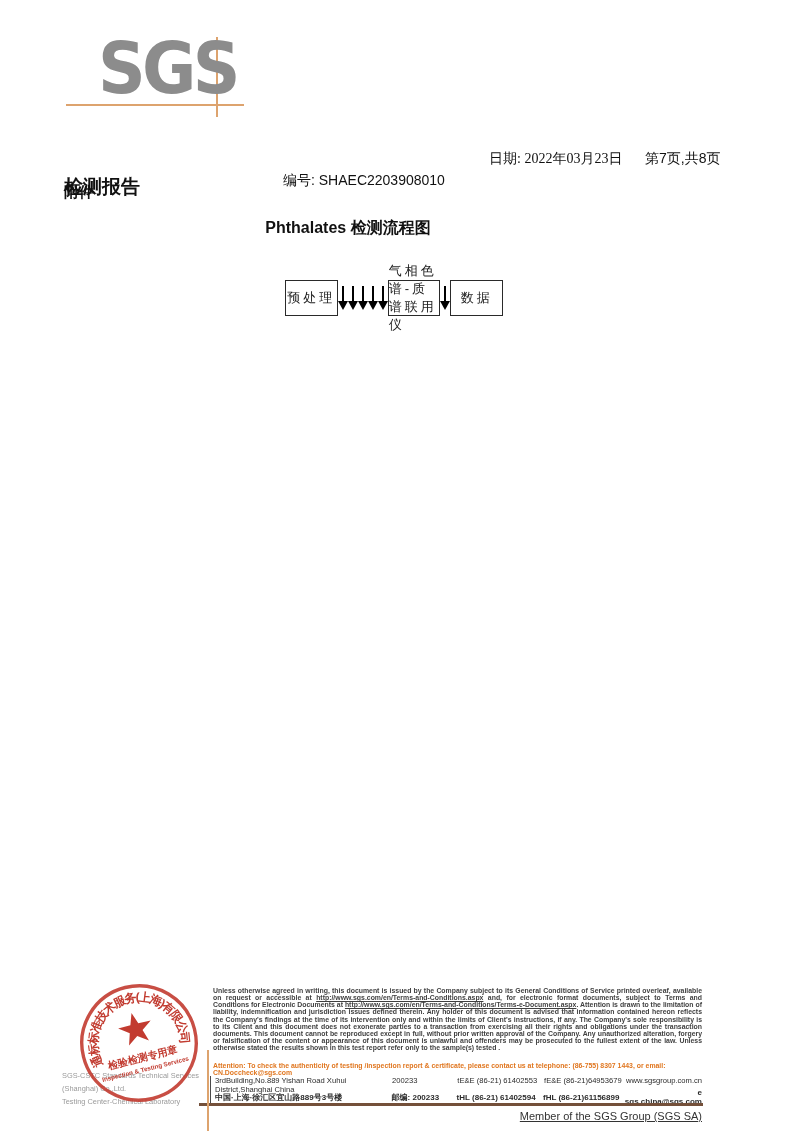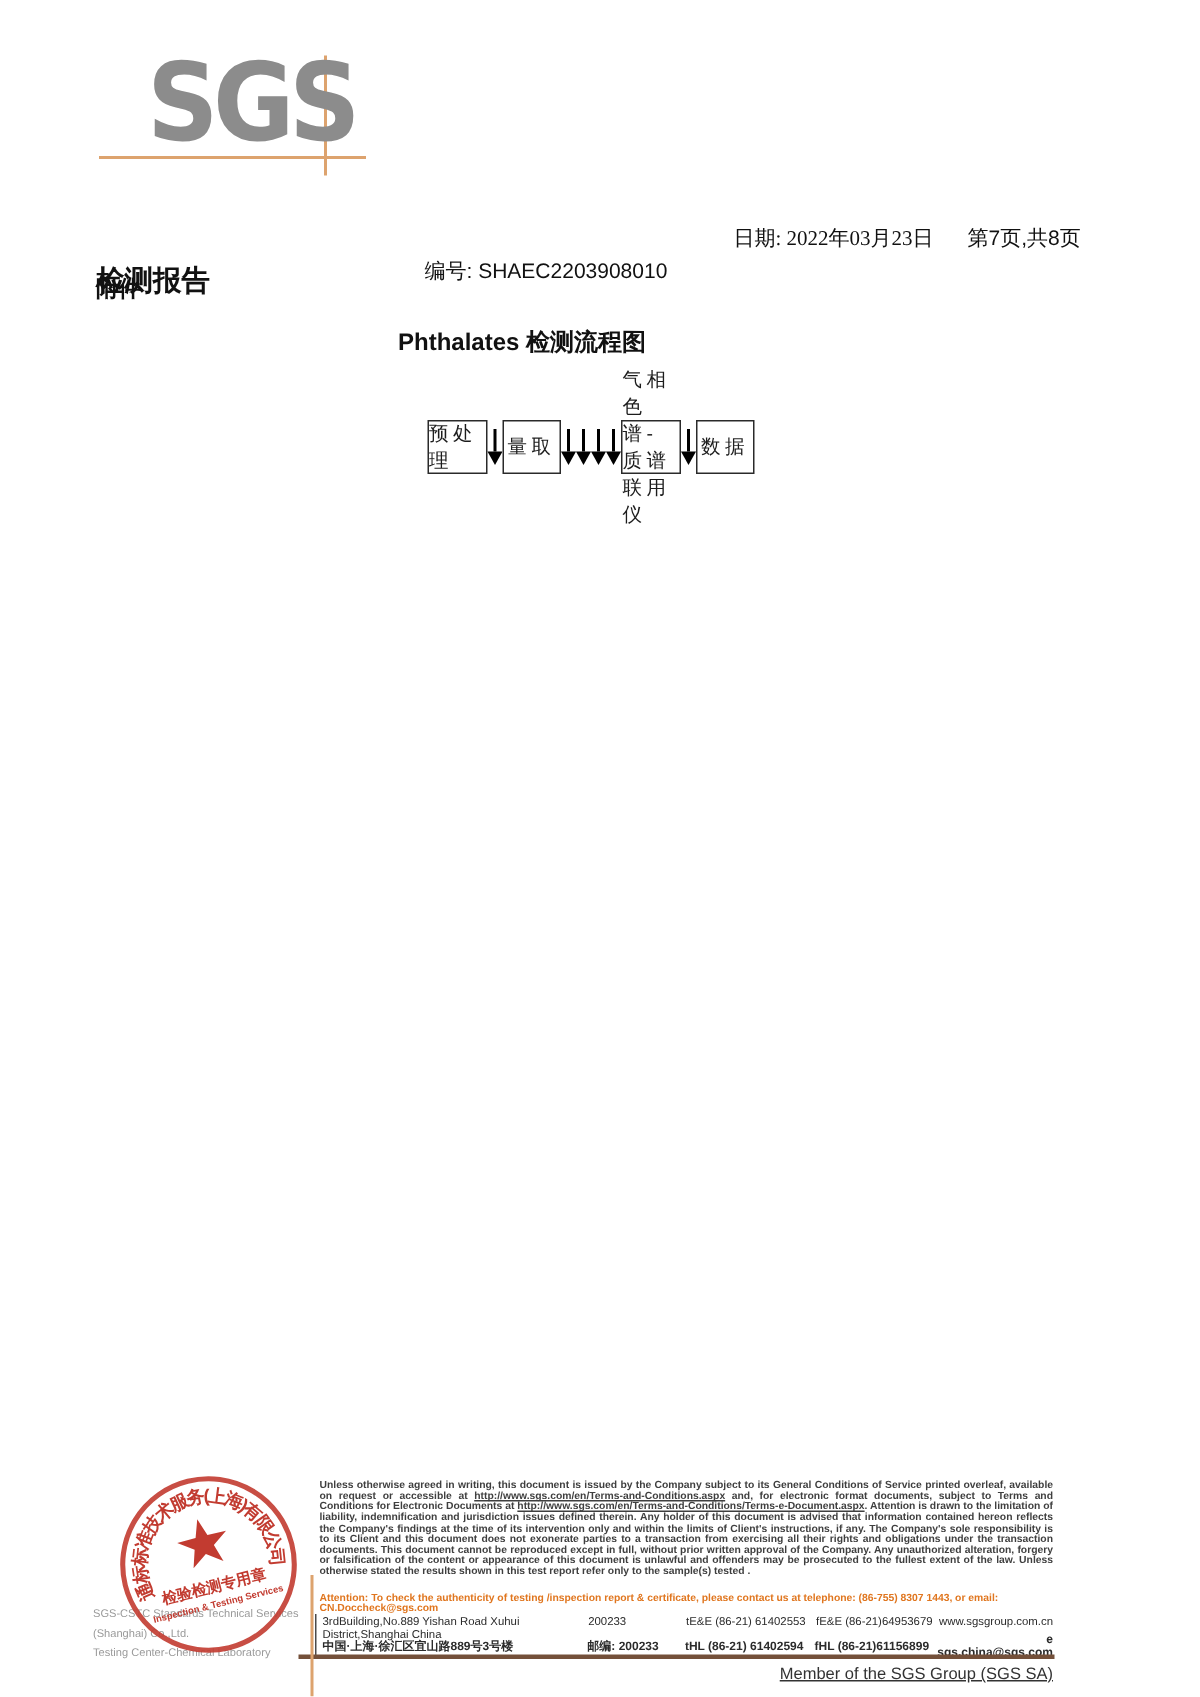--- a/index.html
+++ b/index.html
@@ -78,21 +78,20 @@
 <div class="hdr-page">第7页,共8页</div>
 <div class="attachment">附件</div>
 
 <div class="flow-title">Phthalates 检测流程图</div>
 <div class="flow">
   <div class="flow-box">预处理</div>
   <div class="flow-arrow">
       <div class="stem"></div>
       <div class="head"></div>
     </div>
-  <div class="flow-box">量取</div>
   <div class="flow-arrow">
       <div class="stem"></div>
       <div class="head"></div>
     </div>
   <div class="flow-arrow">
       <div class="stem"></div>
       <div class="head"></div>
     </div>
   <div class="flow-arrow">
       <div class="stem"></div>

